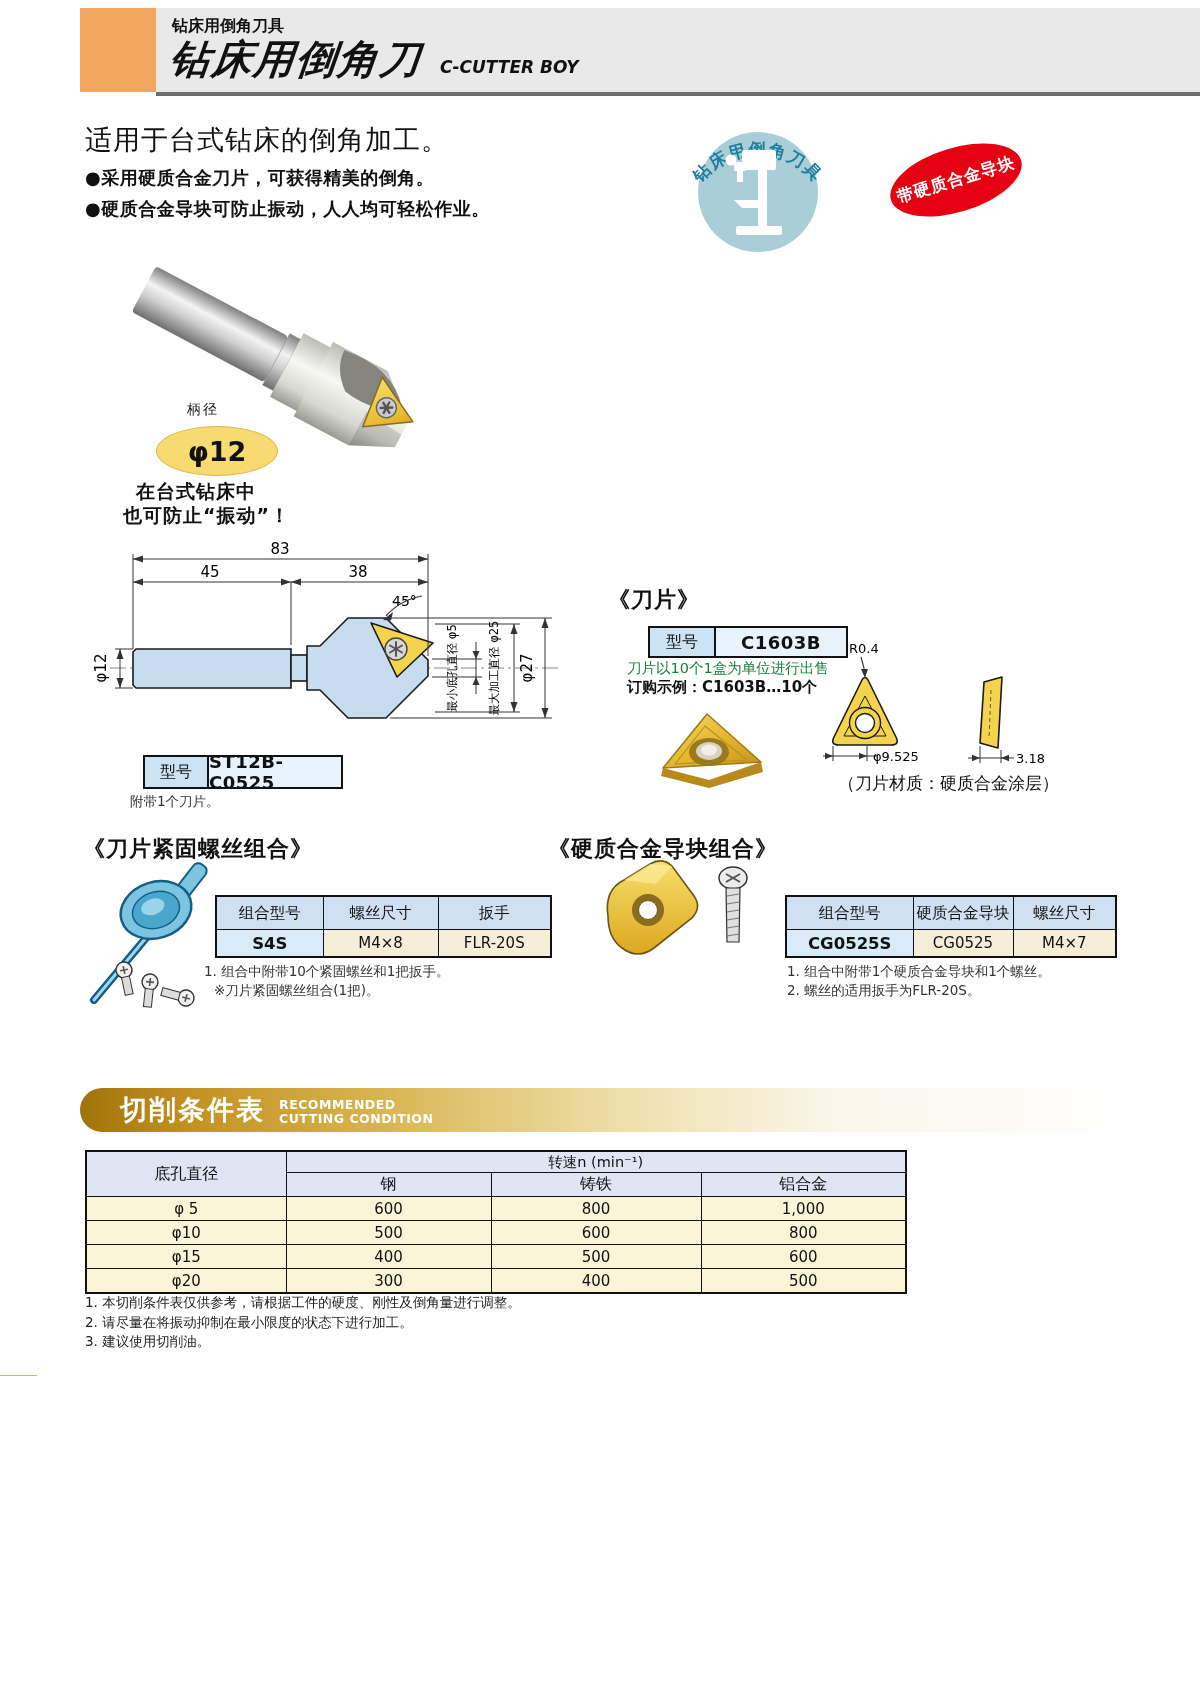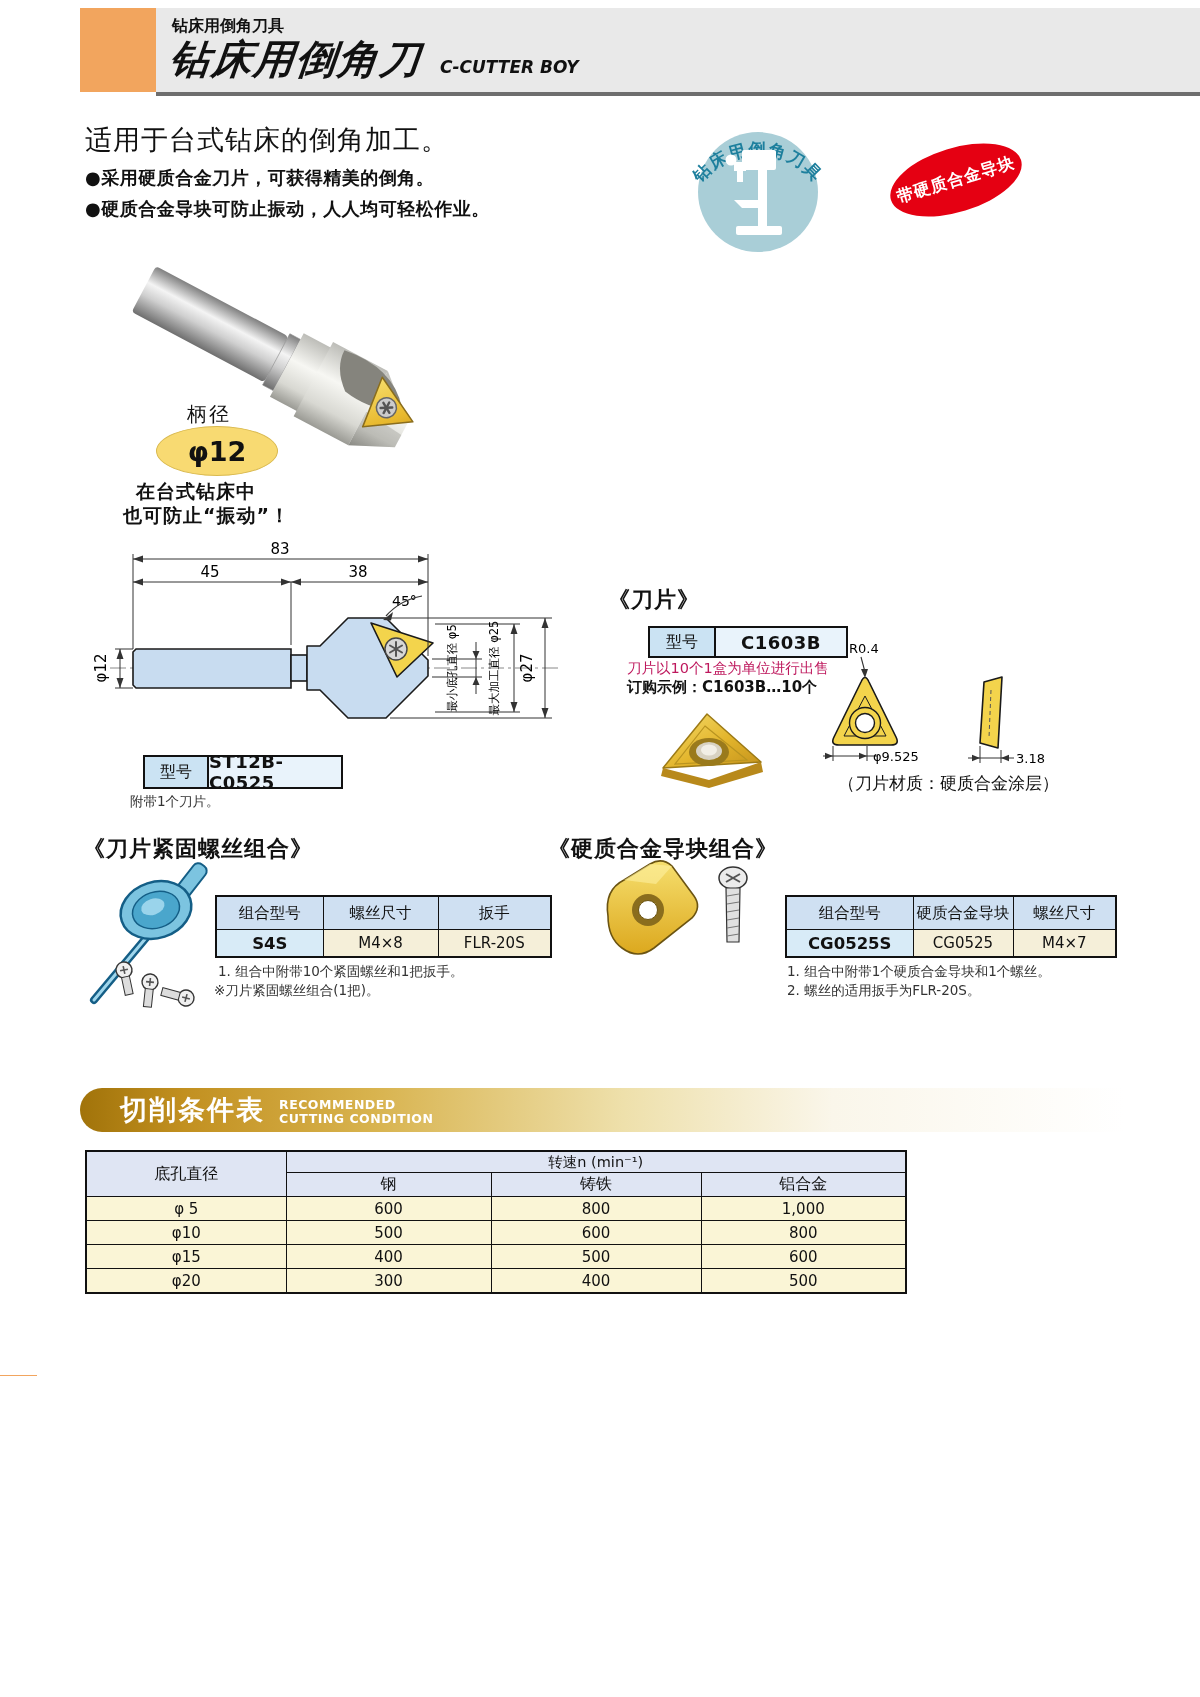--- a/index.html
+++ b/index.html
@@ -14,21 +14,21 @@
   .hdr-title{font-size:40px;font-weight:bold;font-style:italic;transform:skewX(-6deg);letter-spacing:2px;line-height:1.1;}
   .hdr-sub{font-size:17px;font-weight:bold;font-style:italic;margin-left:18px;}
   
   .lead{left:85px;top:122px;font-family:"DejaVu Serif","Liberation Serif",serif;font-size:27px;letter-spacing:1px;}
   .bullet{left:85px;font-size:18px;font-weight:bold;letter-spacing:.5px;}
   
   .flag{left:888px;top:148px;width:136px;height:64px;background:#e50012;border-radius:50%;
         transform:rotate(-17deg);display:flex;align-items:center;justify-content:center;}
   .flag span{color:#fff;font-weight:bold;font-size:16.5px;letter-spacing:1px;white-space:nowrap;}
   
-  .shank-label{left:187px;top:401px;font-size:20px;letter-spacing:2px;}
+  .shank-label{left:187px;top:401px;font-size:14px;letter-spacing:2px;}
   .shank-ellipse{left:156px;top:426px;width:120px;height:48px;background:#f8da72;border:1px solid #d9b94f;border-radius:50%;
                  display:flex;align-items:center;justify-content:center;font-size:27px;font-weight:bold;}
   .shank-note{font-size:19px;font-weight:bold;letter-spacing:1px;}
   
   .model-box{display:flex;border:2.5px solid #111;margin-left:16px;}
   .model-box .lbl{background:#cbe3f3;display:flex;align-items:center;justify-content:center;
                   font-size:16px;border-right:2px solid #111;}
   .model-box .val{background:#e9f3fb;display:flex;align-items:center;justify-content:center;
                   font-size:18px;font-weight:bold;letter-spacing:.5px;flex:1;}
   .small-note{font-size:13.5px;color:#333;}
@@ -211,21 +211,21 @@
     <div class="lbl" style="width:62px;">型号</div>
     <div class="val">ST12B-C0525</div>
   </div>
   <div class="abs small-note" style="left:130px;top:793px;">附带1个刀片。</div>
 
   <div class="abs sec-heading" style="left:608px;top:585px;">《刀片》</div>
   <div class="abs model-box" style="left:632px;top:626px;width:196px;height:28px;">
     <div class="lbl" style="width:64px;">型号</div>
     <div class="val">C1603B</div>
   </div>
-  <div class="abs" style="left:627px;top:659px;font-size:14.5px;color:#be185d;">刀片以10个1盒为单位进行出售</div>
+  <div class="abs" style="left:627px;top:659px;font-size:14.5px;color:#15803d;">刀片以10个1盒为单位进行出售</div>
   <div class="abs" style="left:627px;top:678px;font-size:15px;font-weight:bold;">订购示例：C1603B…10个</div>
 
   <svg class="abs" style="left:643px;top:696px;" width="135" height="100" viewBox="0 0 135 100">
     <defs>
       <linearGradient id="ing" x1="0" y1="0" x2="1" y2="1">
         <stop offset="0" stop-color="#f4dd6e"></stop>
           <stop offset="0.55" stop-color="#e3b52c"></stop>
           <stop offset="1" stop-color="#c4921c"></stop>
       </linearGradient>
     </defs>
@@ -313,21 +313,21 @@
       <th>螺丝尺寸</th>
       <th>扳手</th>
     </tr>
     <tr>
       <td class="model">S4S</td>
       <td>M4×8</td>
       <td>FLR-20S</td>
     </tr>
   </tbody>
     </table>
-  <div class="abs small-note" style="left:218px;top:963px;">1. 组合中附带10个紧固螺丝和1把扳手。</div>
+  <div class="abs small-note" style="left:204px;top:963px;">1. 组合中附带10个紧固螺丝和1把扳手。</div>
   <div class="abs small-note" style="left:214px;top:982px;">※刀片紧固螺丝组合(1把)。</div>
 
   <div class="abs sec-heading" style="left:548px;top:834px;">《硬质合金导块组合》</div>
 
   <svg class="abs" style="left:578px;top:852px;" width="140" height="150" viewBox="0 0 140 150">
     <defs>
       <linearGradient id="gb" x1="0" y1="0" x2="0" y2="1">
         <stop offset="0" stop-color="#f6df6e"></stop>
           <stop offset="1" stop-color="#dca81e"></stop>
       </linearGradient>
@@ -419,20 +419,25 @@
     </tr>
     <tr>
       <td>φ20</td>
       <td>300</td>
       <td>400</td>
       <td>500</td>
     </tr>
   </tbody>
     </table>
 
+  <div class="abs cut-notes" style="left:85px;top:1293px;">
+    <div>1. 本切削条件表仅供参考，请根据工件的硬度、刚性及倒角量进行调整。</div>
+    <div>2. 请尽量在将振动抑制在最小限度的状态下进行加工。</div>
+    <div>3. 建议使用切削油。</div>
+  </div>
 
   <div class="abs j-tab">J</div>
   <div class="abs v-text">去毛刺·倒角背面锪孔加工</div>
 
   <div class="abs j37">J37</div>
   <svg class="abs" style="left:139px;top:1628px;" width="80" height="38" viewBox="0 0 80 38">
     <ellipse cx="40" cy="19" rx="36" ry="15.5" fill="#fff" stroke="#111" stroke-width="5"></ellipse>
     <text x="40" y="28" text-anchor="middle" font-size="24" font-weight="bold" font-style="italic" fill="#111">BIG</text>
   </svg>
 

